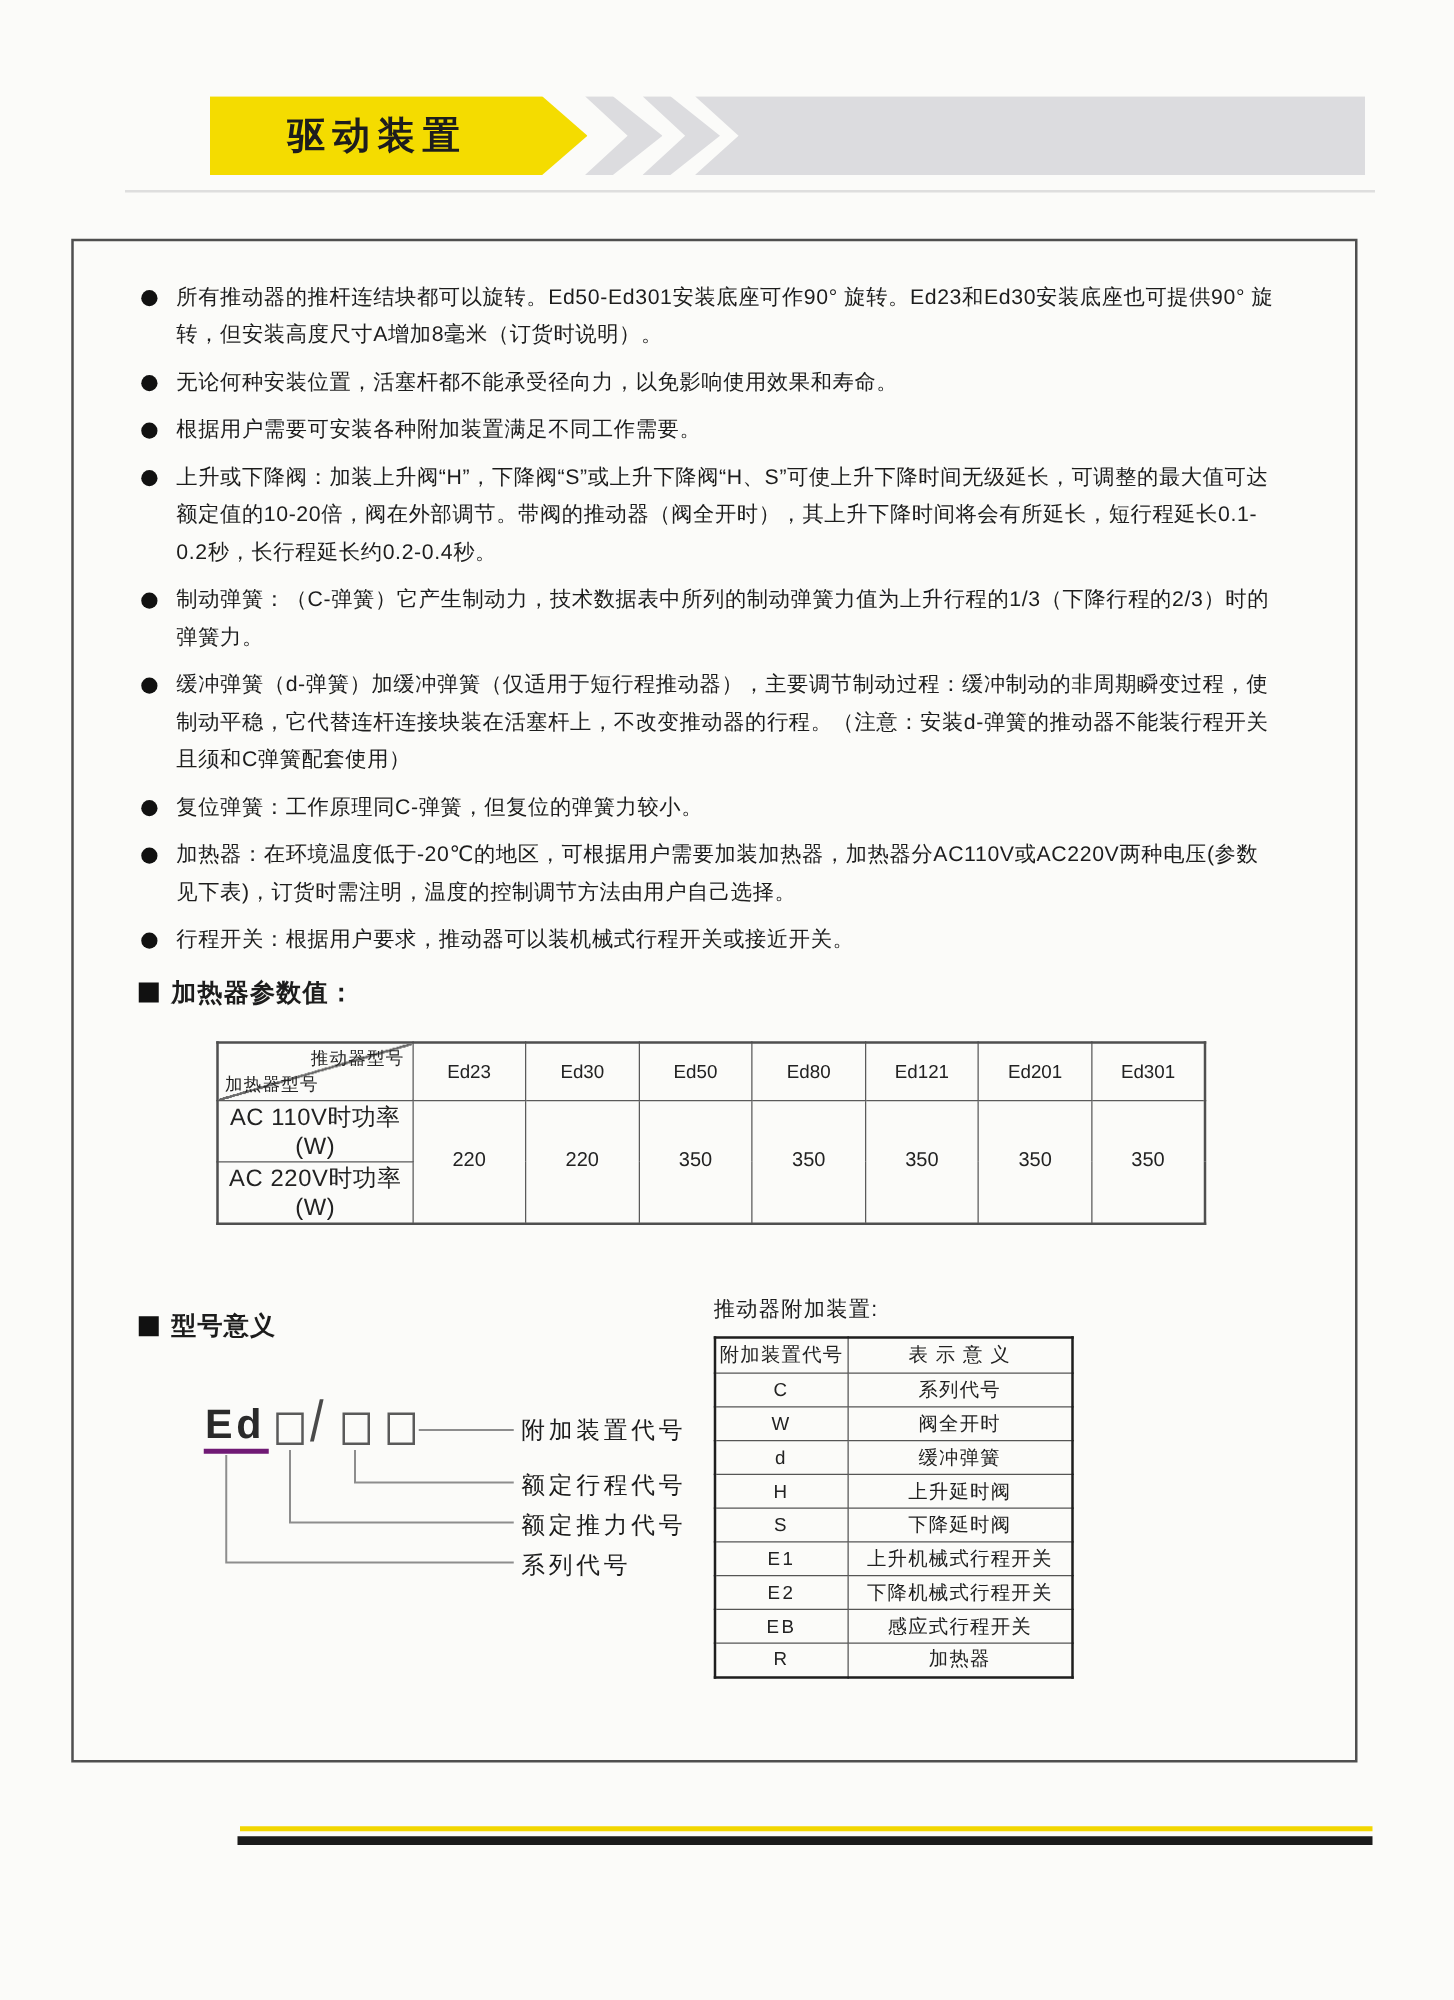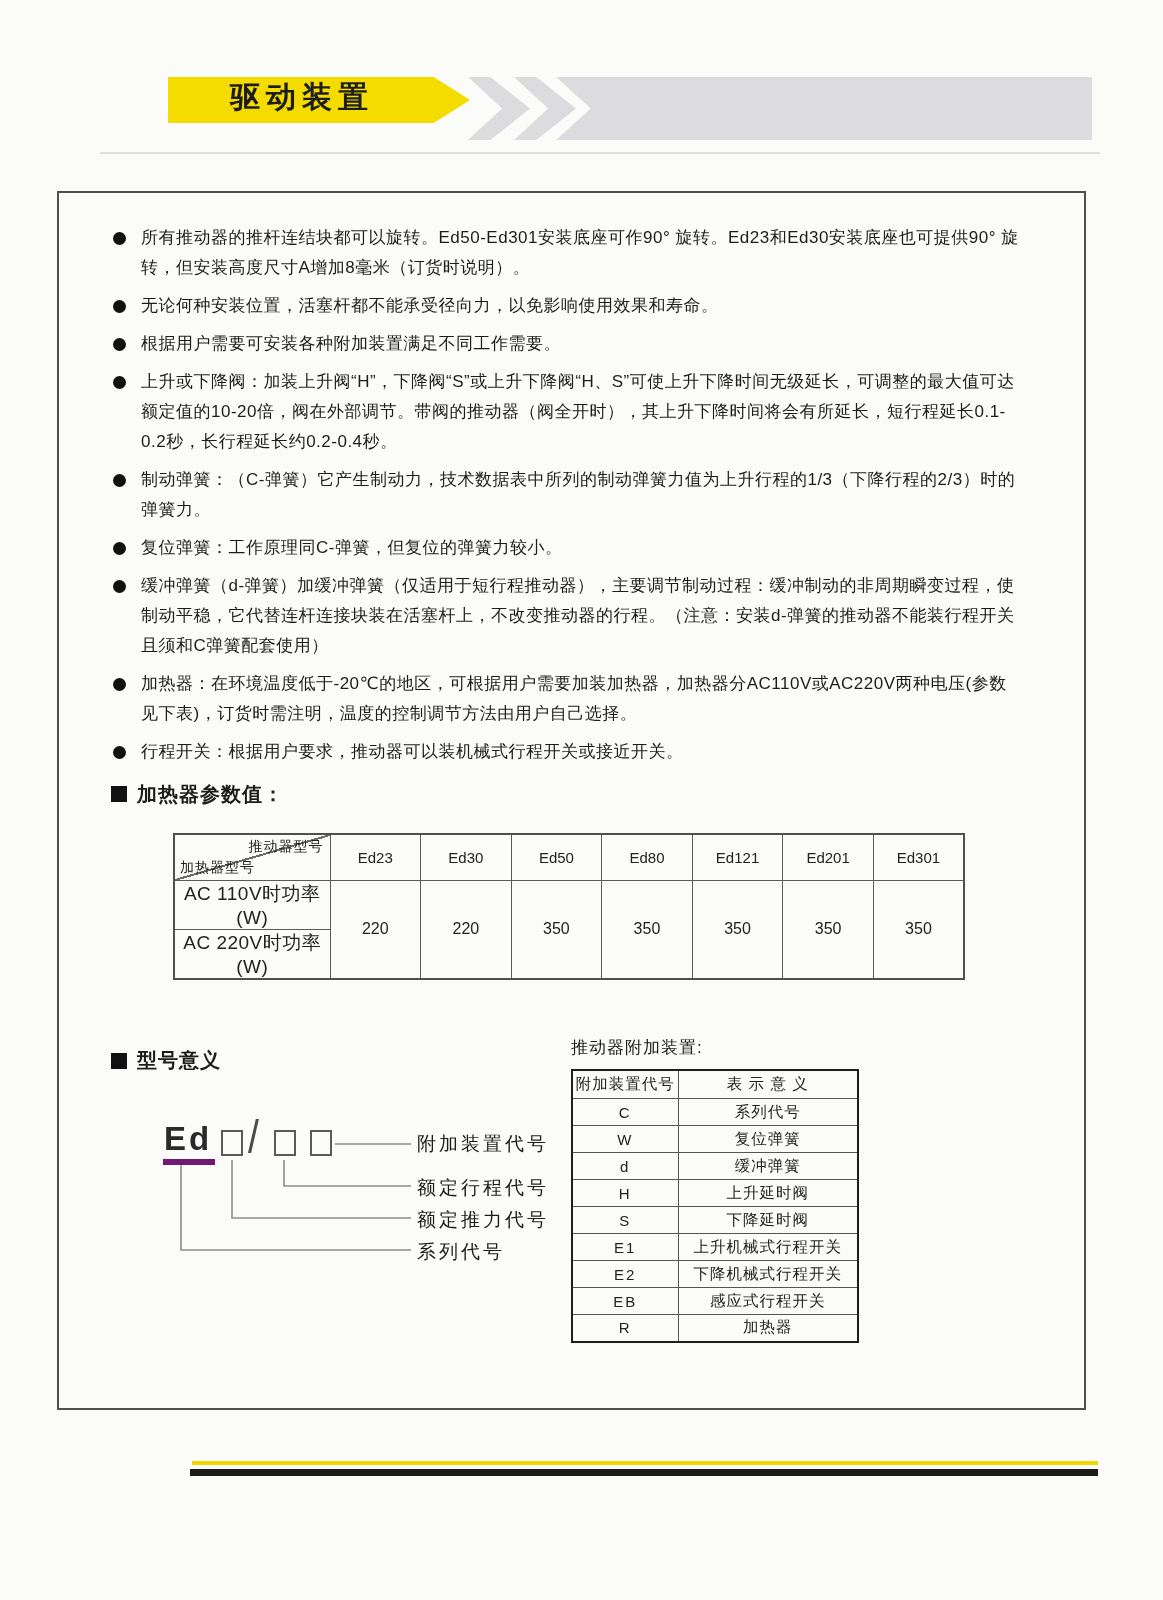--- a/index.html
+++ b/index.html
@@ -8,24 +8,24 @@
     position:relative;
     background:#fbfbf9;
     font-family:"Liberation Sans","DejaVu Sans",sans-serif;
     color:#1c1c1c;
     overflow:hidden;
   }
 
   
   .banner { position:absolute; top:0; left:0; width:1163px; height:170px; }
   .banner-yellow {
-    position:absolute; left:168px; top:77px; width:302px; height:46px;
+    position:absolute; left:168px; top:77px; width:302px; height:63px;
     background:var(--yellow,#f4dc00);
     clip-path:polygon(0 0, 88% 0, 100% 50%, 88% 100%, 0 100%);
-    display:flex; align-items:flex-start;
+    display:flex; align-items:center;
   }
   .banner-title {
     font-size:30px; font-weight:bold; color:#1d1d1d;
     letter-spacing:6px; padding-left:62px;
   }
   .chev {
     position:absolute; top:77px; width:62px; height:63px; background:#dcdcdf;
     clip-path:polygon(0 0, 36% 0, 100% 50%, 36% 100%, 0 100%, 55% 50%);
   }
   .chev1 { left:468px; }
@@ -84,21 +84,21 @@
   table.heater thead th { height:46px; }
   table.heater tbody td { height:46px; font-size:16px; }
   table.heater td.rowlab { font-size:19px; letter-spacing:0.5px; }
 
   
   .bottom-row { display:flex; margin-top:54px; }
   .model-col { flex:0 0 448px; }
   .diagram { position:relative; width:460px; height:175px; margin-top:24px; }
   .ed {
     position:absolute; left:52px; top:22px; font-size:33px; font-weight:bold;
-    letter-spacing:3px; border-bottom:6px solid #701a75; padding:0 3px 1px 1px;
+    letter-spacing:3px; border-bottom:4px solid #701a75; padding:0 3px 1px 1px;
     color:#2a2a2a;
   }
   .mbox {
     position:absolute; top:32px; width:22px; height:26px;
     border:2px solid #5a5a5a; background:transparent;
   }
   .mb1 { left:110px; } .mb2 { left:163px; } .mb3 { left:199px; }
   .slash {
     position:absolute; left:136px; top:12px; font-size:46px; font-weight:300;
     color:#4a4a4a; transform:scaleX(0.85);
@@ -146,22 +146,22 @@
   <ul class="bullets">
     <li><span class="dot"></span><span>所有推动器的推杆连结块都可以旋转。Ed50-Ed301安装底座可作90° 旋转。Ed23和Ed30安装底座也可提供90° 旋转，但安装高度尺寸A增加8毫米（订货时说明）。</span></li>
     <li><span class="dot"></span><span>无论何种安装位置，活塞杆都不能承受径向力，以免影响使用效果和寿命。</span></li>
   </ul>
 
 
   <ul class="bullets">
     <li><span class="dot"></span><span>根据用户需要可安装各种附加装置满足不同工作需要。</span></li>
     <li><span class="dot"></span><span>上升或下降阀：加装上升阀“H”，下降阀“S”或上升下降阀“H、S”可使上升下降时间无级延长，可调整的最大值可达额定值的10-20倍，阀在外部调节。带阀的推动器（阀全开时），其上升下降时间将会有所延长，短行程延长0.1-0.2秒，长行程延长约0.2-0.4秒。</span></li>
     <li><span class="dot"></span><span>制动弹簧：（C-弹簧）它产生制动力，技术数据表中所列的制动弹簧力值为上升行程的1/3（下降行程的2/3）时的弹簧力。</span></li>
+    <li><span class="dot"></span><span>缓冲弹簧（d-弹簧）加缓冲弹簧（仅适用于短行程推动器），主要调节制动过程：缓冲制动的非周期瞬变过程，使制动平稳，它代替连杆连接块装在活塞杆上，不改变推动器的行程。（注意：安装d-弹簧的推动器不能装行程开关且须和C弹簧配套使用）</span></li>
     <li><span class="dot"></span><span>复位弹簧：工作原理同C-弹簧，但复位的弹簧力较小。</span></li>
-    <li><span class="dot"></span><span>缓冲弹簧（d-弹簧）加缓冲弹簧（仅适用于短行程推动器），主要调节制动过程：缓冲制动的非周期瞬变过程，使制动平稳，它代替连杆连接块装在活塞杆上，不改变推动器的行程。（注意：安装d-弹簧的推动器不能装行程开关且须和C弹簧配套使用）</span></li>
     <li><span class="dot"></span><span>加热器：在环境温度低于-20℃的地区，可根据用户需要加装加热器，加热器分AC110V或AC220V两种电压(参数见下表)，订货时需注明，温度的控制调节方法由用户自己选择。</span></li>
     <li><span class="dot"></span><span>行程开关：根据用户要求，推动器可以装机械式行程开关或接近开关。</span></li>
   </ul>
 
   <h3 class="sec">
     <span class="sq"></span>
     <span>加热器参数值：</span>
   </h3>
 
   <table class="heater">
@@ -247,21 +247,21 @@
             <th>表 示 意 义</th>
           </tr>
         </thead>
         <tbody>
           <tr>
               <td class="code">C</td>
               <td>系列代号</td>
             </tr>
           <tr>
               <td class="code">W</td>
-              <td>复位弹簧</td>
+              <td>阀全开时</td>
             </tr>
           <tr>
               <td class="code">d</td>
               <td>缓冲弹簧</td>
             </tr>
           <tr>
               <td class="code">H</td>
               <td>上升延时阀</td>
             </tr>
           <tr>

